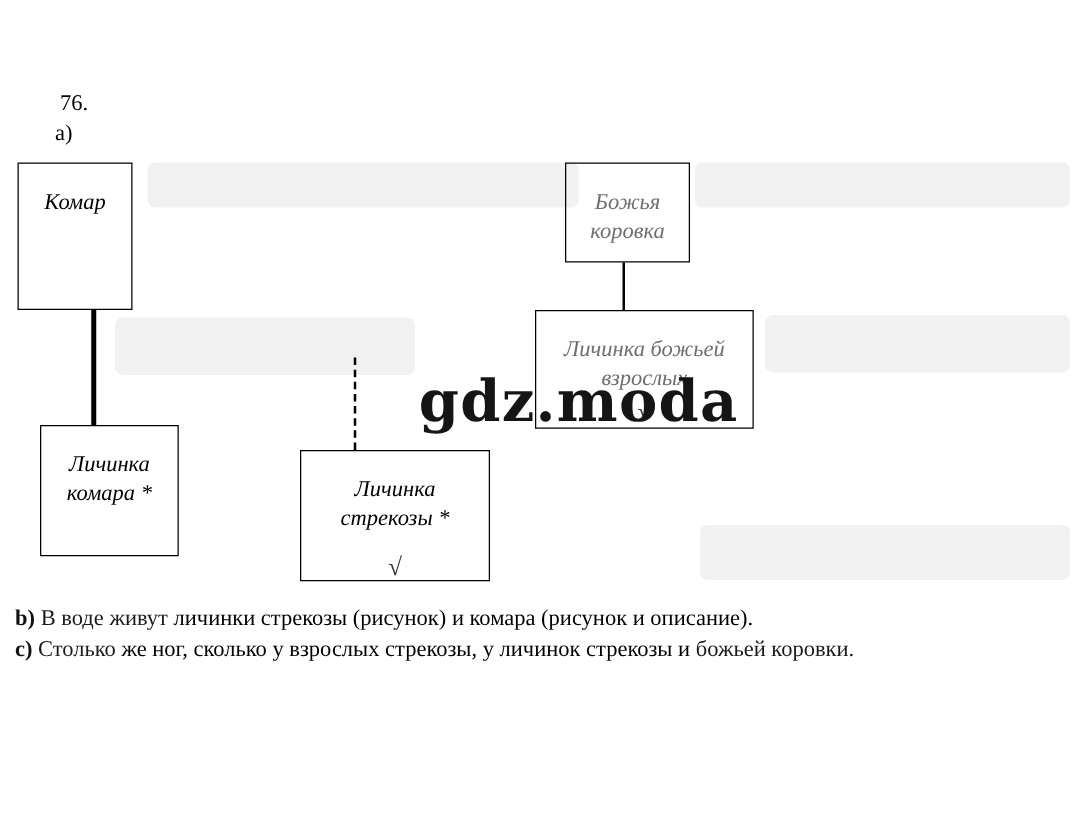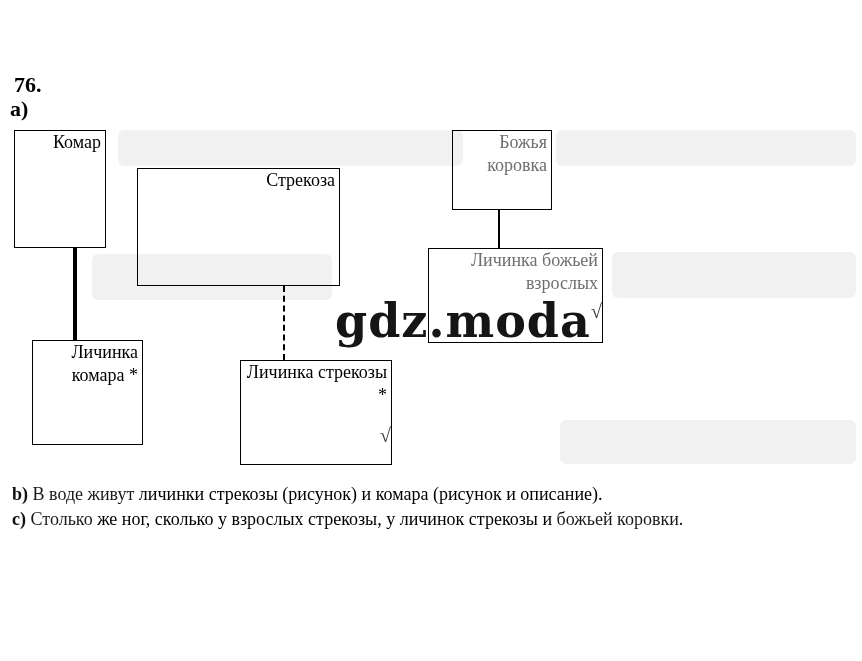--- a/index.html
+++ b/index.html
@@ -6,41 +6,42 @@
   html, body { background: #ffffff; }
   .page {
     position: relative;
     width: 862px;
     height: 661px;
     background: #ffffff;
     font-family: "Liberation Serif", serif;
     color: #000;
     overflow: hidden;
   }
-  .heading { position: absolute; font-size: 22px; font-weight: bold; }
+  .heading { position: absolute; font-size: 18px; font-weight: normal; margin-left: 34px; }
   .problem-number { left: 14px; top: 72px; }
   .part-a { left: 10px; top: 96px; }
 
   .bg-blob {
     position: absolute;
     background: #000;
     opacity: 0.055;
     border-radius: 6px;
     z-index: 0;
   }
 
   .box {
     position: absolute;
     border: 1px solid #000;
     background: transparent;
-    text-align: right;
+    text-align: center;
     font-size: 18px;
     line-height: 1.3;
-    padding-top: 0;
+    padding-top: 19px;
     z-index: 2;
+    font-style: italic;
   }
   .box-label { padding: 0 4px; }
   .faded-label { color: #6e6e6e; }
   .box-check { font-size: 20px; color: #333; }
 
   .connector { position: absolute; z-index: 1; }
   .connector-solid-thick { width: 4px; background: #000; }
   .connector-solid-thin { width: 2px; background: #000; }
   .connector-dashed { width: 0; border-left: 2px dashed #000; }
 
@@ -87,23 +88,20 @@
   <div class="heading part-a">а)</div>
 
   <div class="connector connector-solid-thick" style="left:73px; top:248px; height:92px;"></div>
   <div class="connector connector-dashed" style="left:283px; top:286px; height:74px;"></div>
   <div class="connector connector-solid-thin" style="left:498px; top:210px; height:38px;"></div>
 
   <div class="box" style="left:14px; top:130px; width:92px; height:118px;">
     <div class="box-label">Комар</div>
   </div>
 
-  <div class="box" style="left:137px; top:168px; width:203px; height:118px;">
-    <div class="box-label">Стрекоза</div>
-  </div>
 
   <div class="box" style="left:452px; top:130px; width:100px; height:80px;">
     <div class="box-label faded-label">Божья коровка</div>
   </div>
 
   <div class="box" style="left:428px; top:248px; width:175px; height:95px;">
     <div class="box-label faded-label">Личинка божьей взрослых</div>
     <div class="box-check" style="margin-top:2px;">√</div>
   </div>
 

